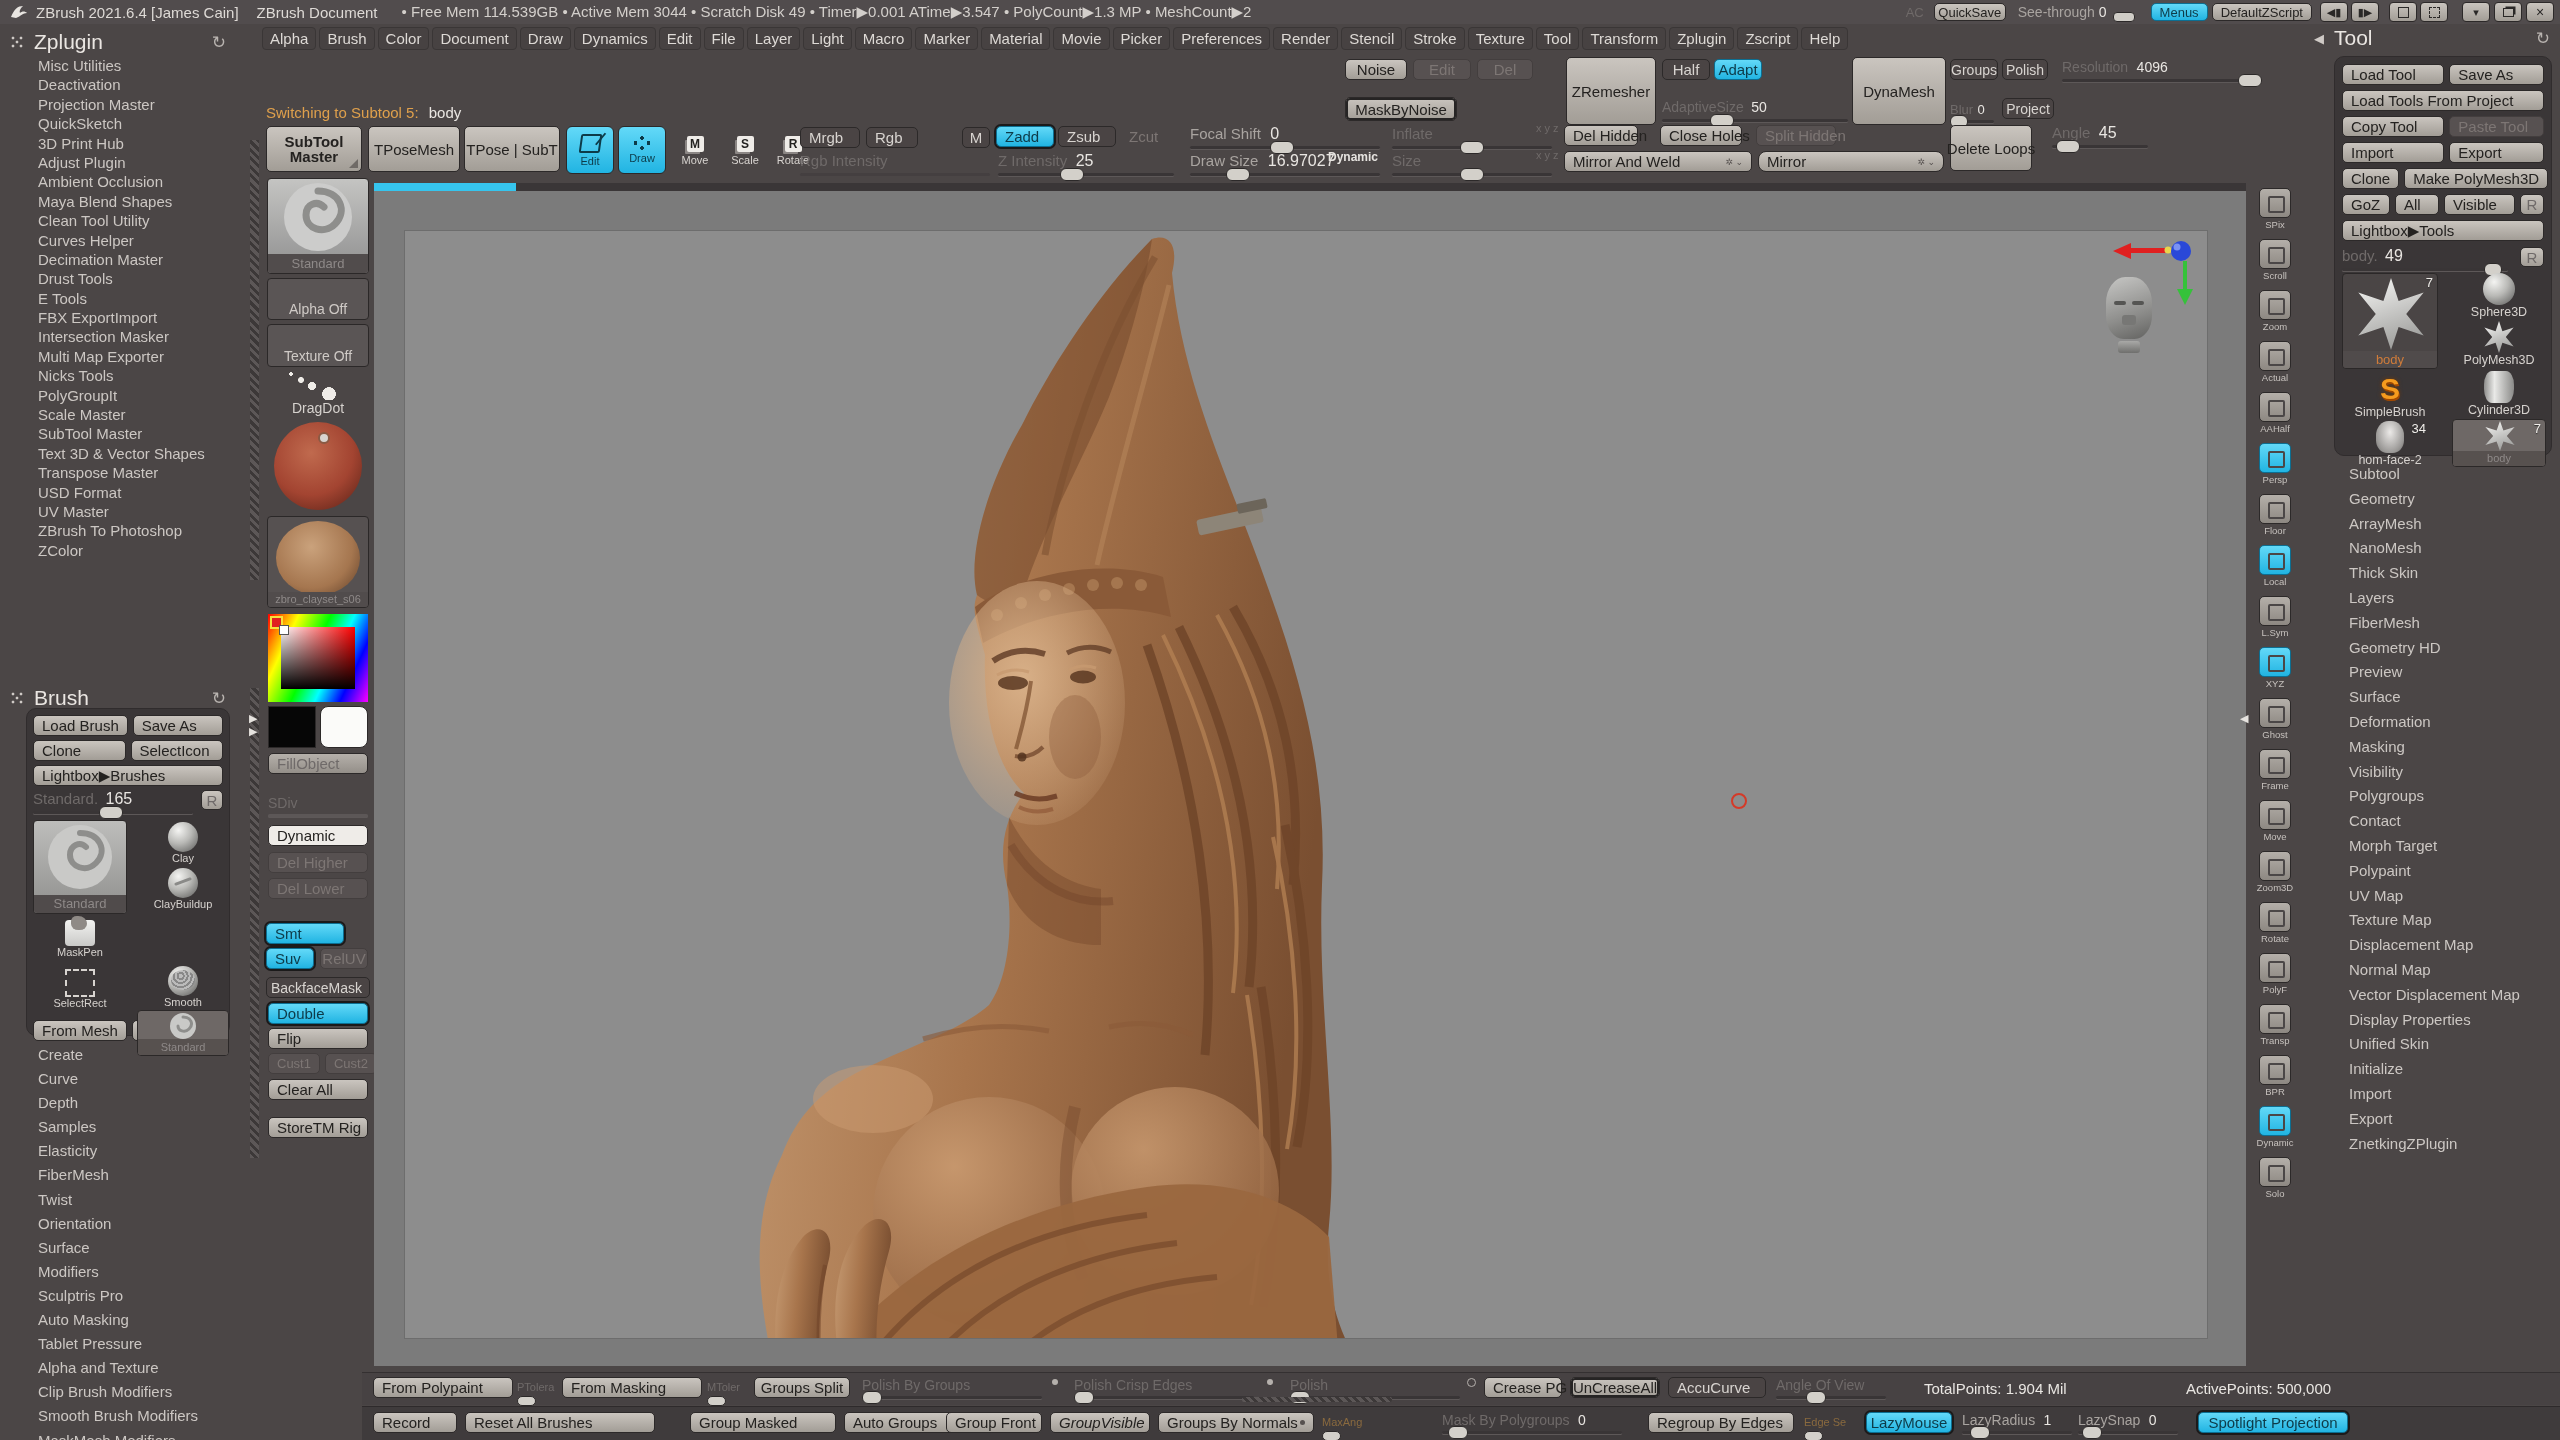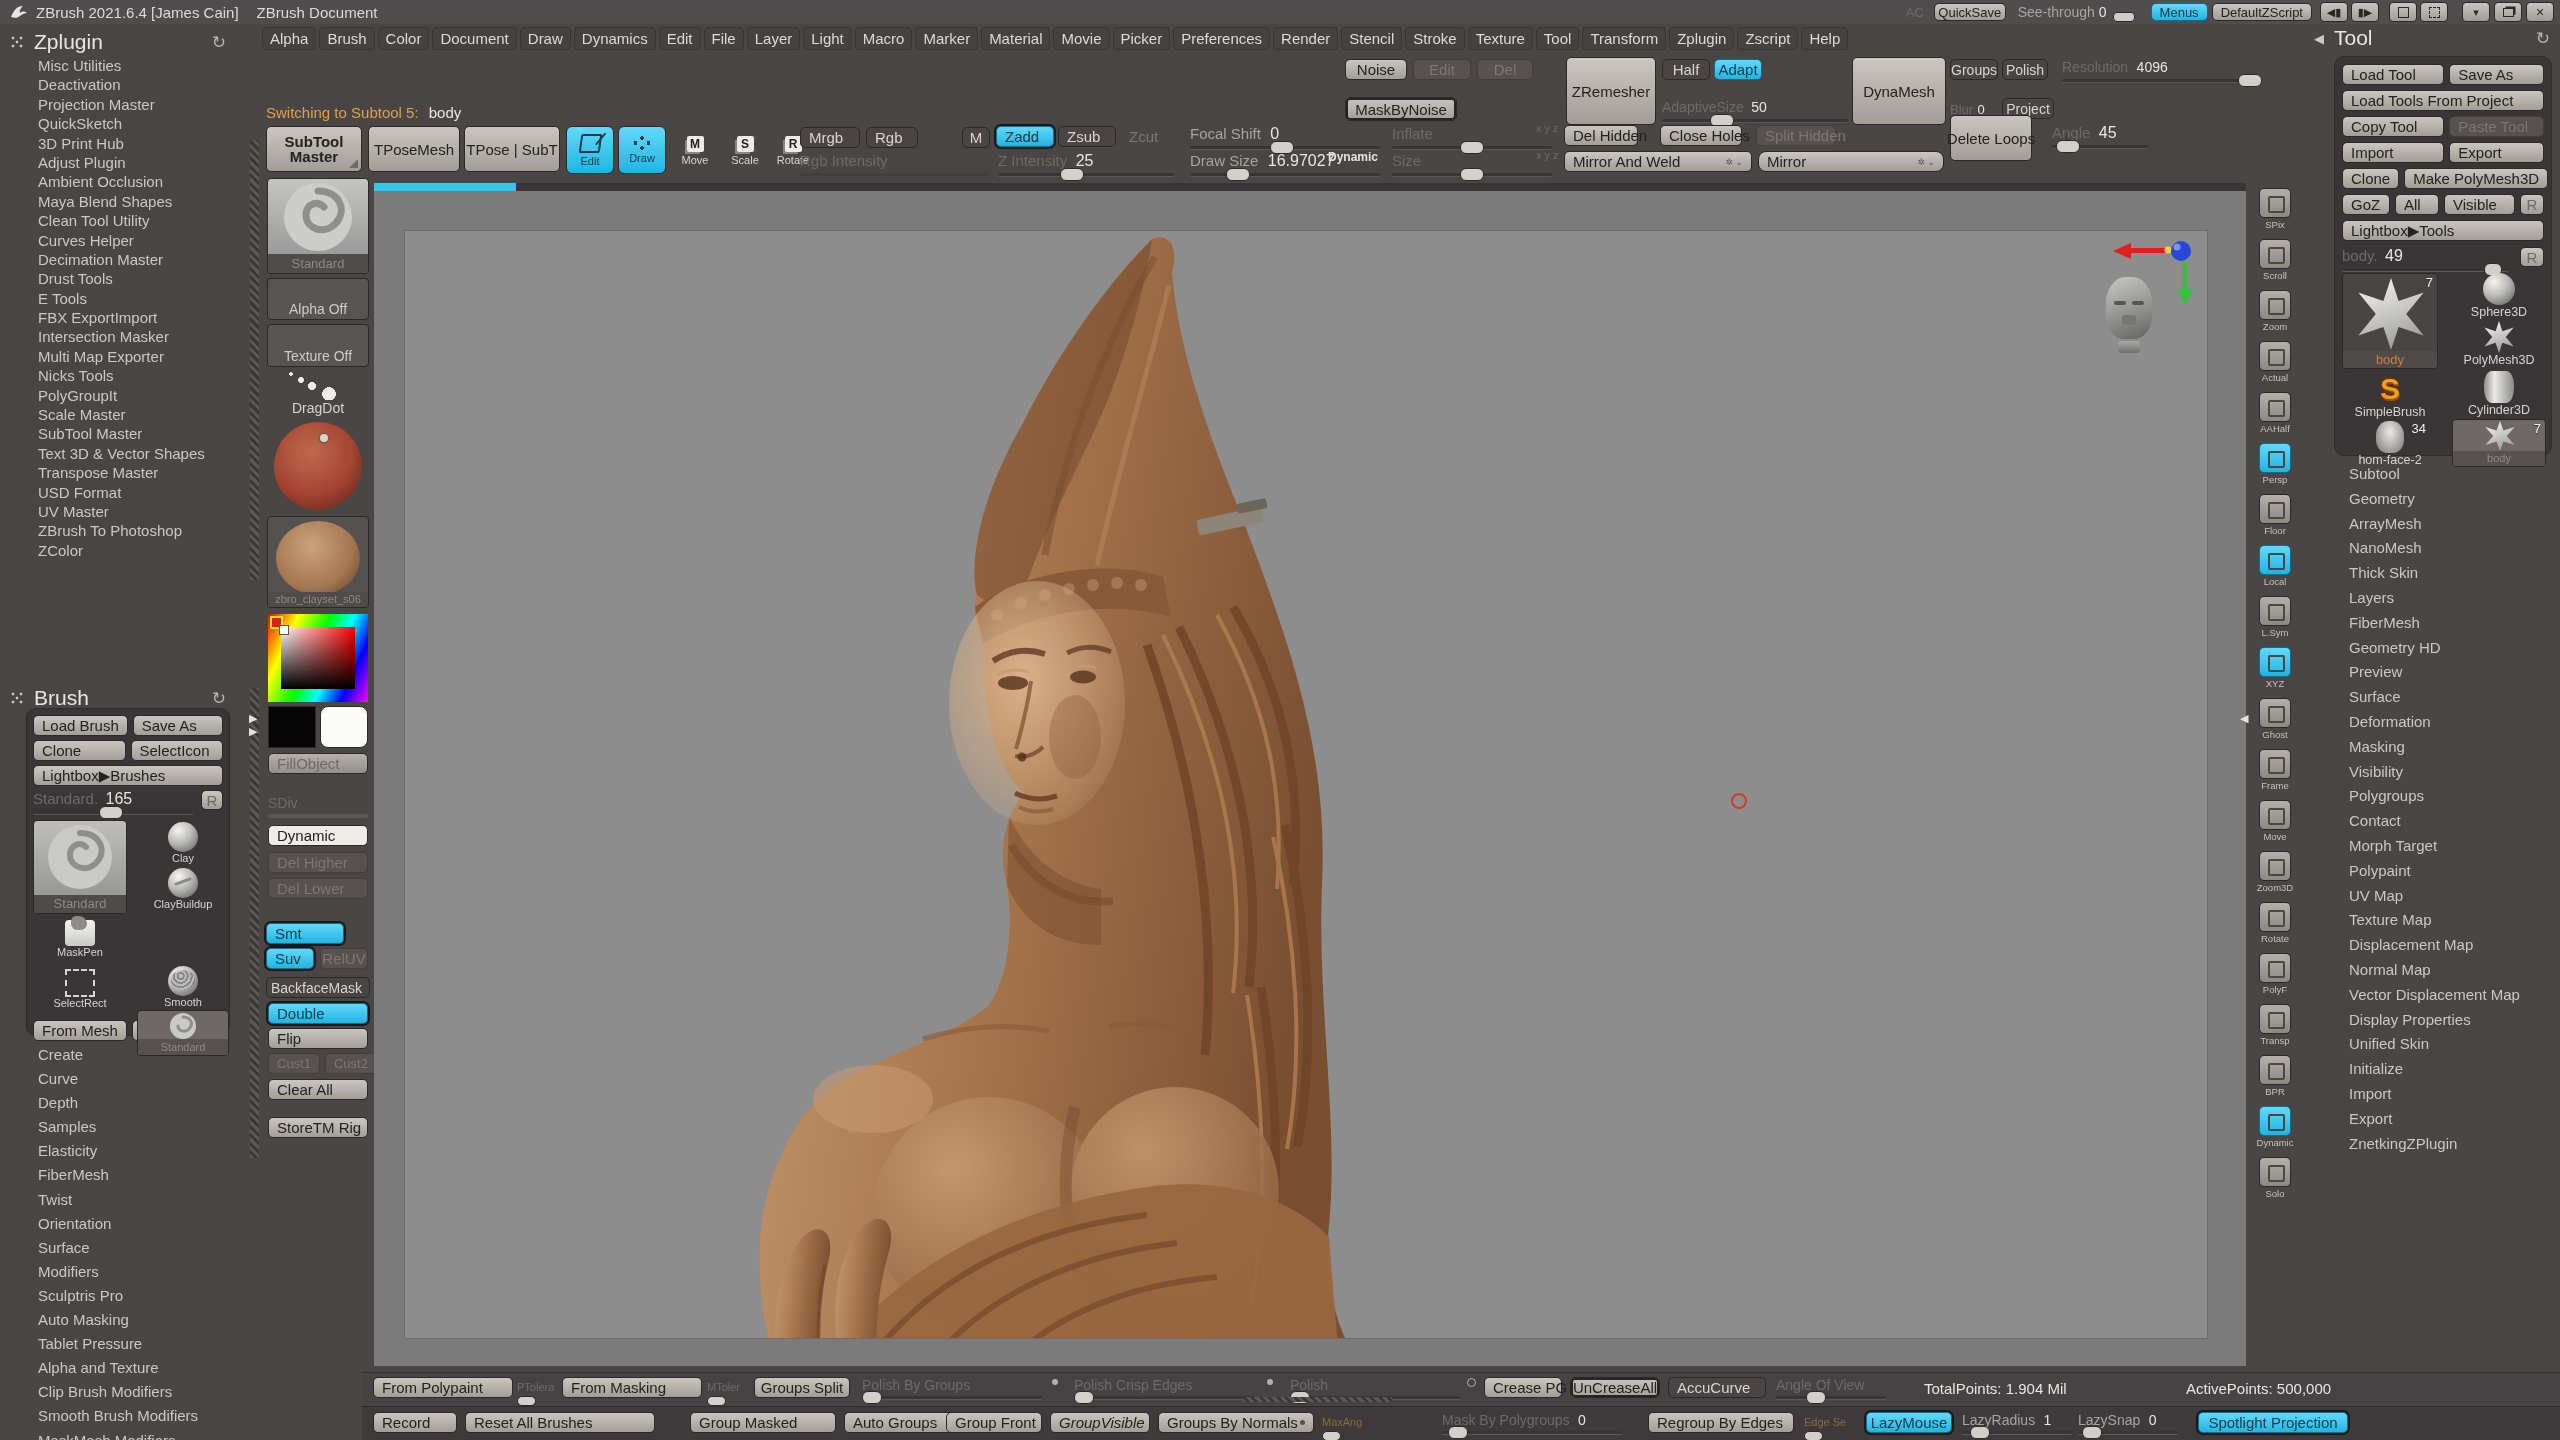--- a/index.html
+++ b/index.html
@@ -70,20 +70,21 @@
 <body>
 
 <div class="screen">
 
   <div class="abs" style="left:0;top:0;width:2560px;height:24px;background:#514c4d;display:flex;align-items:center;">
     <svg width="22" height="18" viewBox="0 0 22 18" style="margin:0 6px 0 8px;">
       <path d="M3 14 C6 6 10 3 15 3 C12 6 11 8 12 10 C14 8 17 8 19 10 C15 10 13 13 8 15 Z" fill="#e8e5e1"></path>
     </svg>
     <span style="font-size:15px;color:#dedad6;margin-right:18px;">ZBrush 2021.6.4 [James Cain]</span>
     <span style="font-size:15px;color:#dedad6;margin-right:24px;">ZBrush Document</span>
+    <span style="font-size:15px;color:#d3cfcb;">• Free Mem 114.539GB • Active Mem 3044 • Scratch Disk 49 •  Timer▶0.001 ATime▶3.547 • PolyCount▶1.3 MP  • MeshCount▶2</span>
     <div style="flex:1"></div>
     <span style="font-size:13px;color:#6f6a69;margin-right:10px;">AC</span>
     <div class="btn" style="height:18px;width:72px;font-size:13px;margin-right:12px;">QuickSave</div>
     <span class="slabel" style="font-size:14px;">See-through</span>
     <span class="sval" style="font-size:14px;margin:0 6px 0 4px;">0</span>
     <div style="width:20px;height:8px;background:#cfccc6;border-radius:4px;border:1px solid #2c2929;margin-right:16px;margin-top:10px;"></div>
     <div class="btn cyan" style="height:18px;font-size:13px;margin-right:4px;">Menus</div>
     <div class="btn" style="height:18px;font-size:13px;margin-right:8px;">DefaultZScript</div>
     <div class="winbtn" style="margin-right:3px;">◀▮</div>
     <div class="winbtn" style="margin-right:10px;">▮▶</div>
@@ -261,21 +262,21 @@
     <div class="btn abs" style="left:1660px;top:125px;width:82px;justify-content:flex-start;">Close Holes</div>
     <div class="btn dim abs" style="left:1756px;top:125px;width:80px;justify-content:flex-start;">Split Hidden</div>
     <div class="btn abs" style="left:1564px;top:151px;width:188px;justify-content:flex-start;">
       <span>Mirror And Weld</span>
       <span style="margin-left:auto;font-size:9px;color:#56514f;">✲ ⌄</span>
     </div>
     <div class="btn abs" style="left:1758px;top:151px;width:186px;justify-content:flex-start;border-radius:8px;">
       <span>Mirror</span>
       <span style="margin-left:auto;font-size:9px;color:#56514f;">✲ ⌄</span>
     </div>
-    <div class="btn lg abs" style="left:1950px;top:115px;width:82px;">Delete Loops</div>
+    <div class="btn lg abs" style="left:1950px;top:125px;width:82px;">Delete Loops</div>
     <div class="abs" style="left:2052px;top:124px;width:96px;">
       <span class="slabel dim">Angle</span>
       <span class="sval" style="margin-left:4px;">45</span>
       <div class="sliderline" style="margin-top:3px;">
           <div class="thumb" style="left:4px;"></div>
         </div>
     </div>
   </div>
 
   <div class="abs phead" style="left:10px;top:30px;width:230px;">

